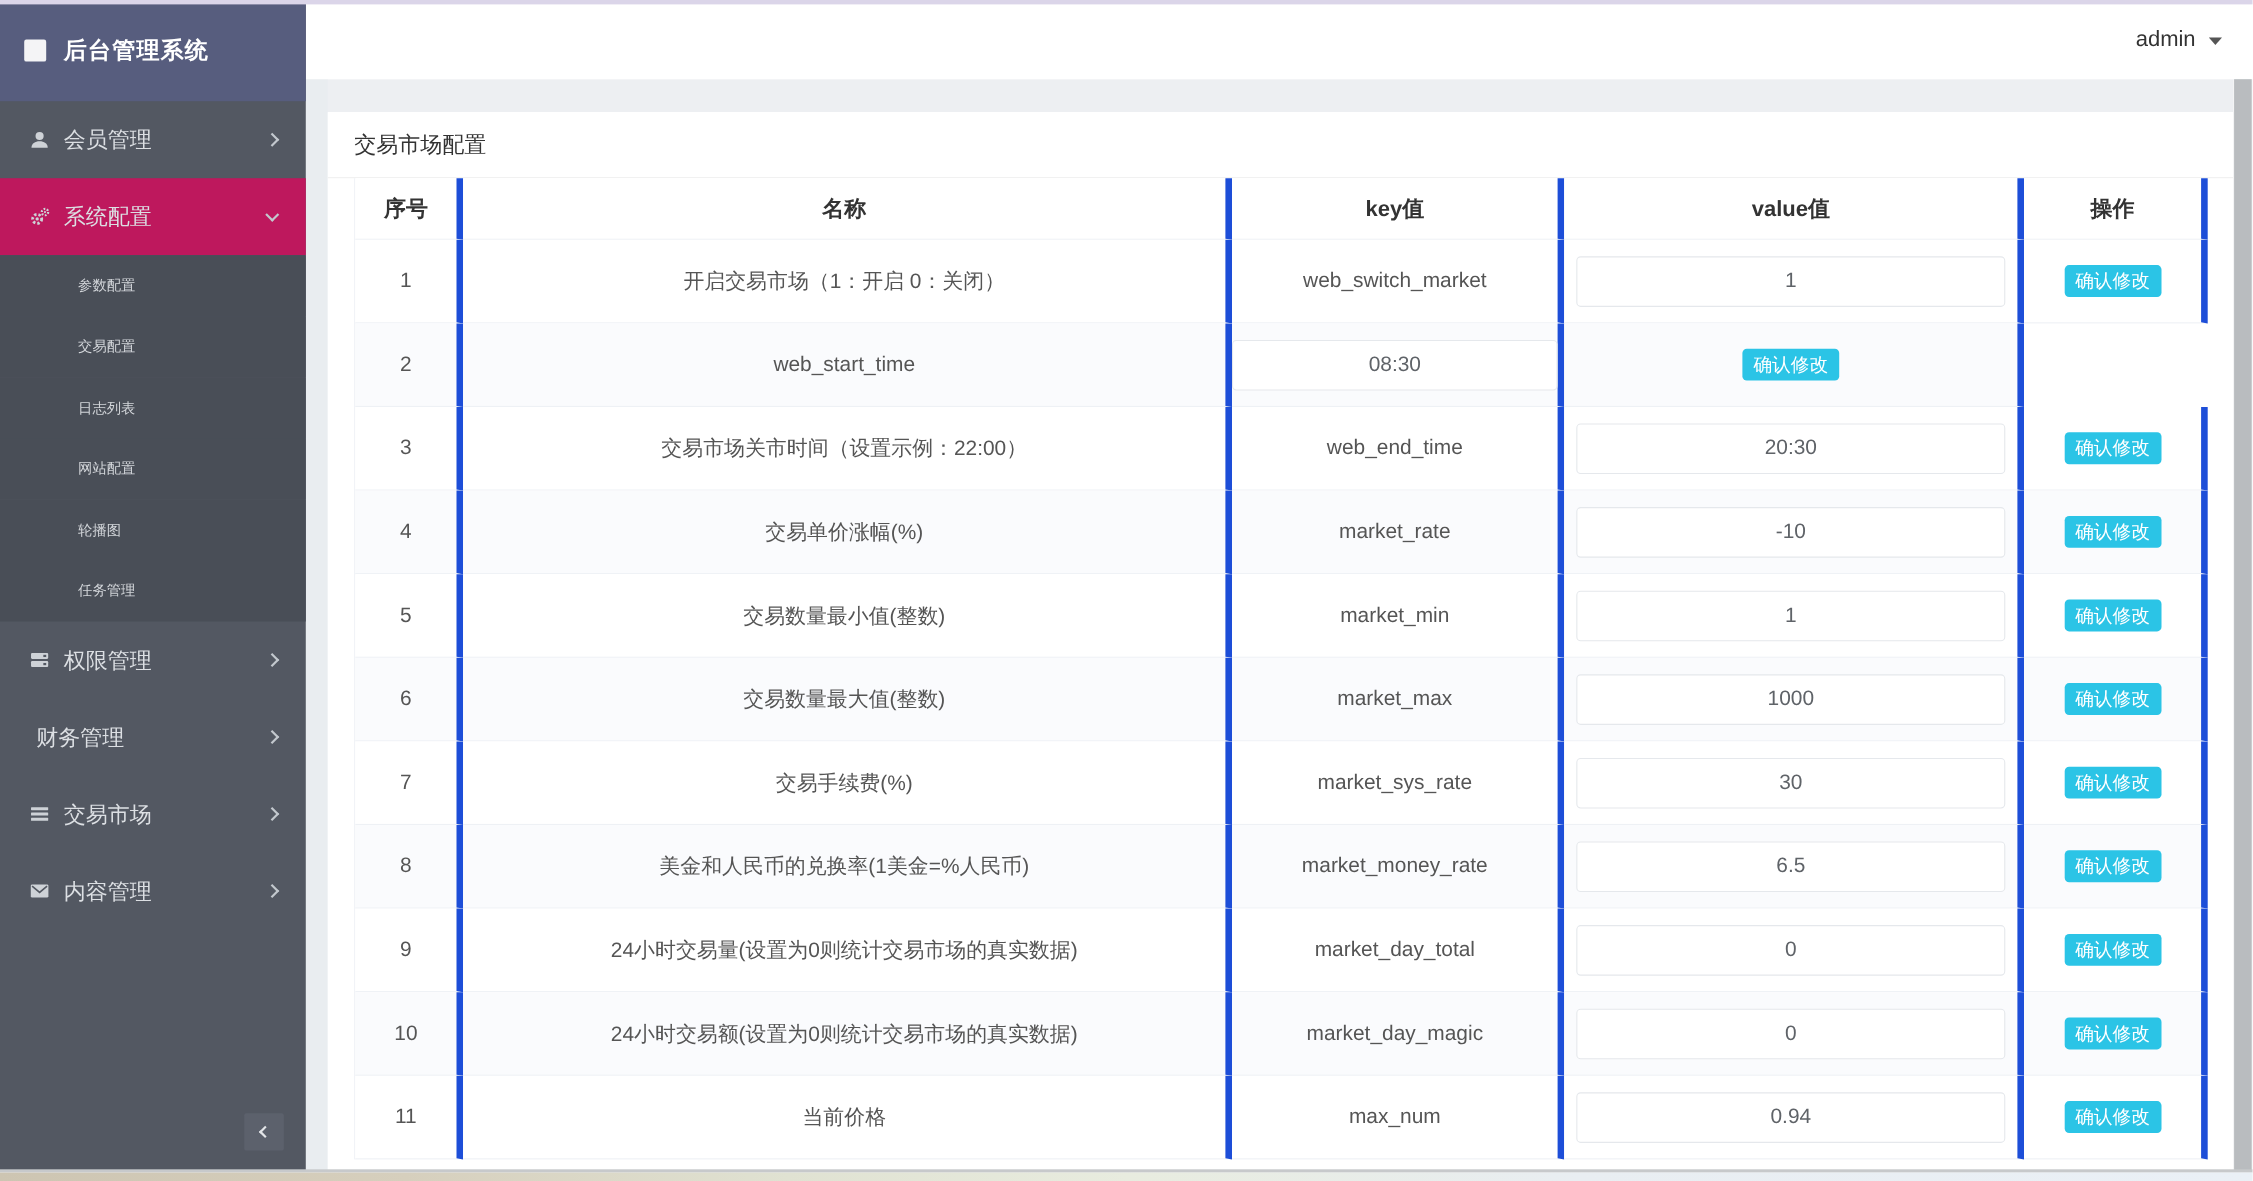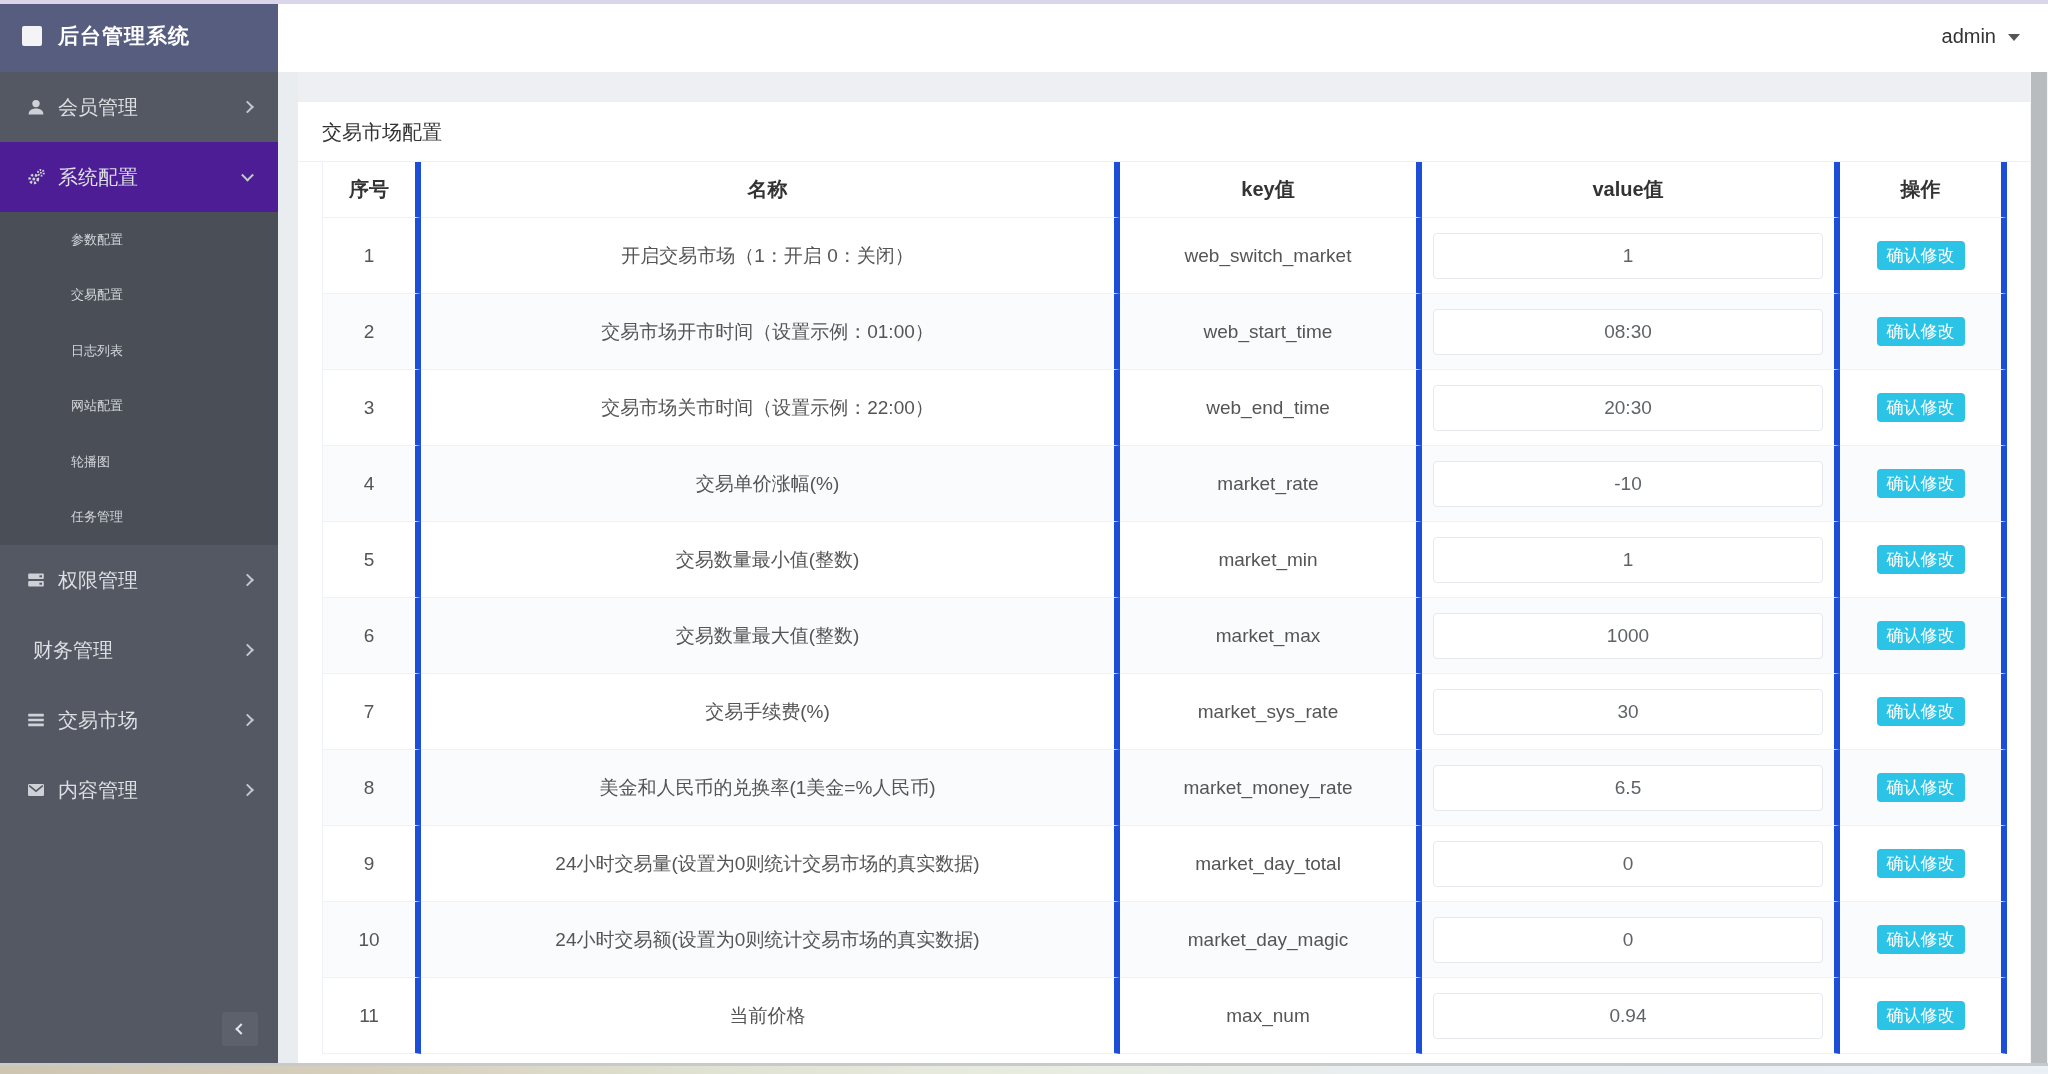--- a/index.html
+++ b/index.html
@@ -4,26 +4,26 @@
 <style>
   * { box-sizing: border-box; margin: 0; padding: 0; }
   body { font-family: "Liberation Sans", "DejaVu Sans", sans-serif; background: #fff; }
   #screen { position: relative; width: 2048px; height: 1074px; overflow: hidden; background: #fff; }
 
   
   .top-strip { position: absolute; left: 0; top: 0; width: 2048px; height: 4px; background: #dbd5e9; z-index: 60; }
 
   
   .sidebar { position: absolute; left: 0; top: 0; width: 278px; height: 1064px; background: #535862; z-index: 40; }
-  .logo-bar { height: 72px; background: #575d7e; display: flex; align-items: center; padding-left: 22px; }
+  .logo-bar { height: 92px; background: #575d7e; display: flex; align-items: center; padding-left: 22px; }
   .logo-square { width: 20px; height: 20px; background: #f4f4f6; border-radius: 2px; flex: 0 0 auto; }
   .logo-title { color: #ffffff; font-size: 21px; font-weight: bold; margin-left: 16px; letter-spacing: 1px; }
   .nav { position: relative; }
   .nav-item { position: relative; height: 70px; display: flex; align-items: center; padding-left: 26px; color: #dcdfe3; cursor: pointer; }
-  .nav-item.active { background: #4c1d95; }
+  .nav-item.active { background: #be185d; }
   .nav-sub { position: relative; height: 55.5px; display: flex; align-items: center; padding-left: 55px; background: #494e57; color: #d3d6da; cursor: pointer; }
   .nav-ic { width: 20px; height: 20px; color: #ced2d7; flex: 0 0 auto; display: inline-flex; }
   .nav-ic svg { width: 20px; height: 20px; }
   .nav-label { font-size: 20px; margin-left: 12px; }
   .nav-label.noicon { margin-left: 7px; }
   .nav-sub .nav-label { margin-left: 16px; font-size: 13px; }
   .chev { position: absolute; right: 26px; top: 50%; width: 9px; height: 9px; border-right: 2px solid #c3c8ce; border-bottom: 2px solid #c3c8ce; }
   .chev.right { transform: translateY(-50%) rotate(-45deg); }
   .chev.down  { transform: translateY(-70%) rotate(45deg); }
   .collapse-btn { position: absolute; left: 222px; top: 1012px; width: 36px; height: 34px; background: #5c616c; border-radius: 2px; cursor: pointer; }
@@ -214,23 +214,20 @@
               </div>
               <div class="td">
                 <button class="confirm-btn">确认修改</button>
               </div>
             </div>
             <div class="tr body stripe">
               <div class="td">
                 <span class="cell-text">2</span>
               </div>
               <div class="td">
-                <span class="cell-text">交易市场开市时间（设置示例：01:00）</span>
-              </div>
-              <div class="td">
                 <span class="cell-text">web_start_time</span>
               </div>
               <div class="td">
                 <input class="val-input" type="text" value="08:30" style="">
               </div>
               <div class="td">
                 <button class="confirm-btn">确认修改</button>
               </div>
             </div>
             <div class="tr body">

